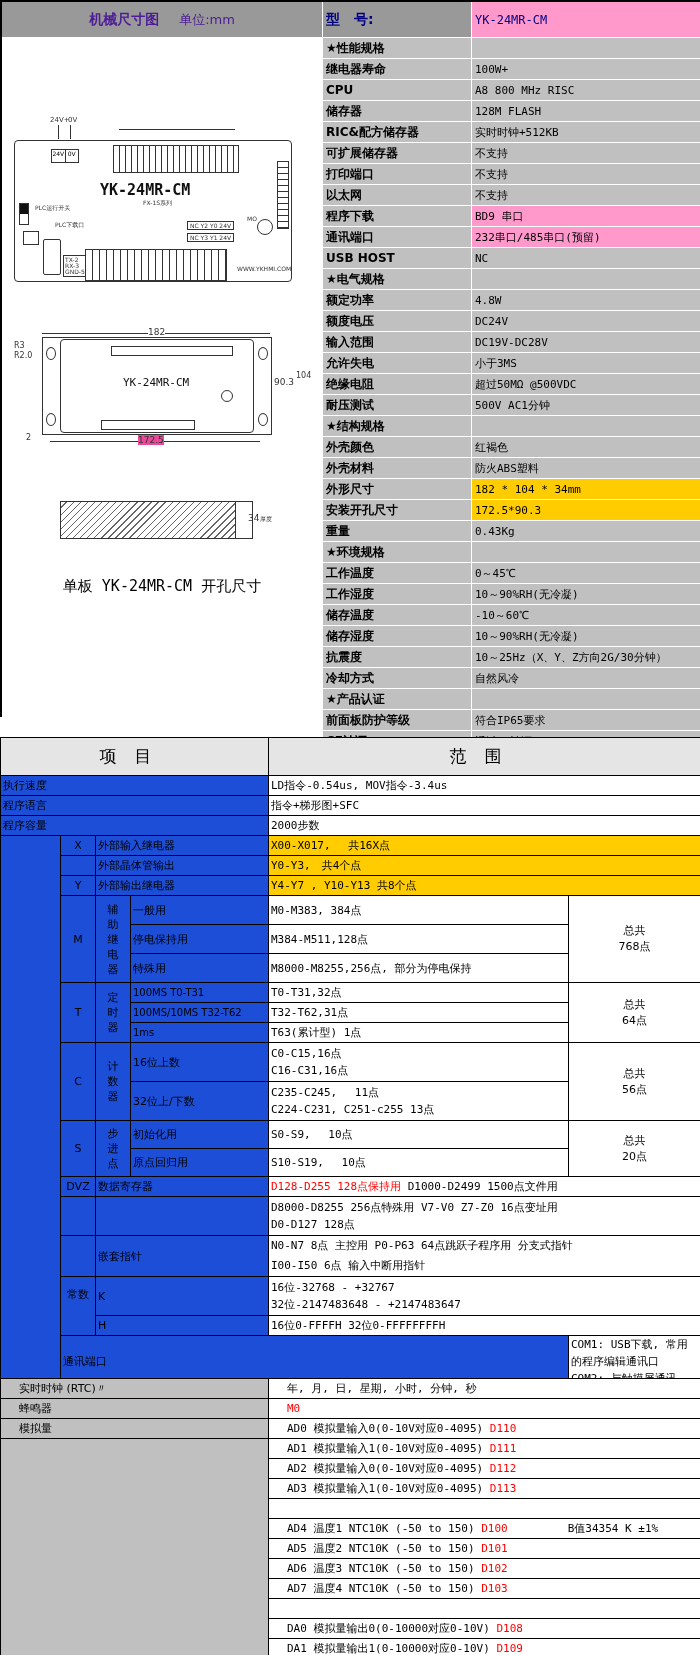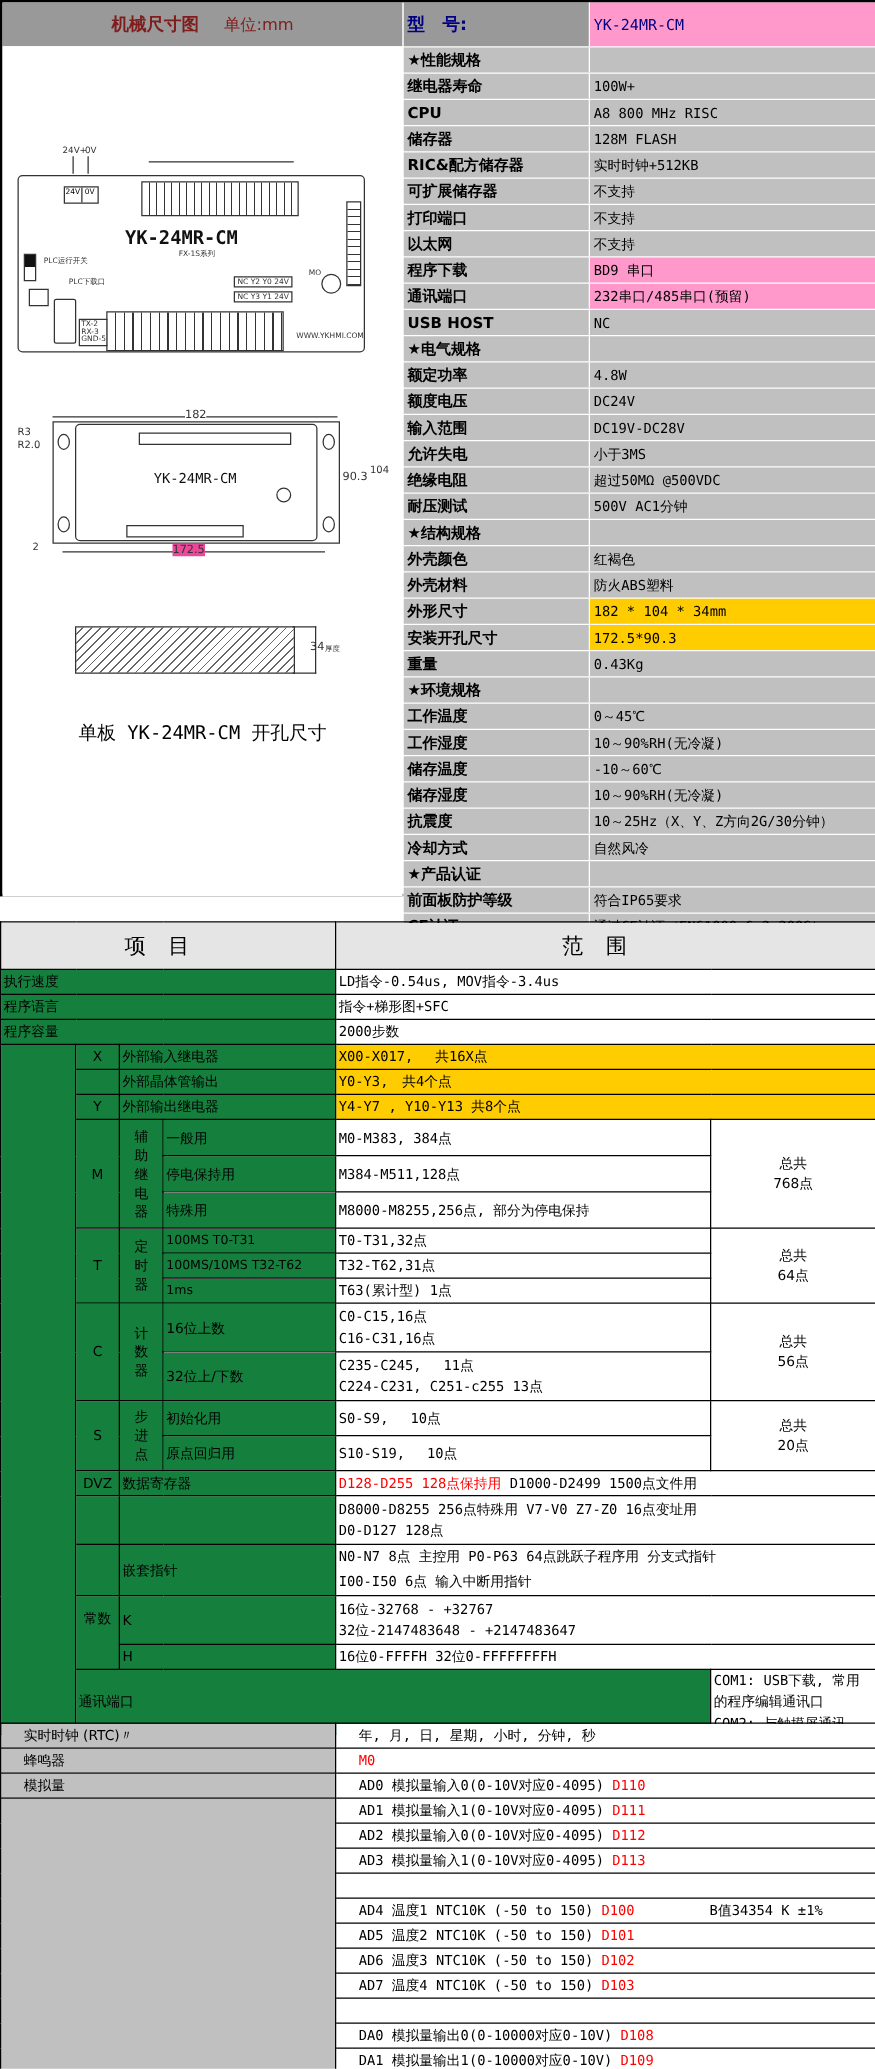--- a/index.html
+++ b/index.html
@@ -2,21 +2,21 @@
 <html><head>
 <meta charset="utf-8">
 <style>
   html, body { margin: 0; padding: 0; background: #fff; }
   body { width: 700px; height: 1655px; position: relative; overflow: hidden;
          font-family: "DejaVu Sans", "Liberation Sans", sans-serif; font-size: 12px; color: #000; }
   .abs { position: absolute; box-sizing: border-box; }
 
   
   #top { left: 0; top: 0; width: 700px; height: 717px; border: 2px solid #000; border-right: none; }
-  #left-head { left: 0; top: 0; width: 320px; height: 35px; background: #999999; color: #7f1d1d;
+  #left-head { left: 0; top: 0; width: 320px; height: 35px; background: #999999; color: #4c1d95;
                font-weight: bold; font-size: 14px; display: flex; align-items: center; justify-content: center; gap: 20px; }
   #left-head .unit { font-weight: normal; font-size: 13px; }
   #left-panel { left: 0; top: 35px; width: 320px; height: 680px; background: #fff; }
   #spec { left: 320px; top: 0; width: 380px; border-left: 1px solid #fff; }
   .srow { display: flex; height: 20px; border-bottom: 1px solid #fff; }
   .srow.head { height: 35px; }
   .slabel { width: 149px; background: #c0c0c0; font-weight: bold; font-family: "DejaVu Sans", sans-serif;
             font-size: 12px; padding-left: 3px; display: flex; align-items: center; border-right: 1px solid #fff; box-sizing: border-box; }
   .sval { flex: 1; background: #c0c0c0; font-family: "DejaVu Sans Mono", "Liberation Mono", monospace; font-size: 11px;
           padding-left: 3px; display: flex; align-items: center; }
@@ -29,21 +29,21 @@
   
   .board { position: absolute; border: 1.5px solid #333; border-radius: 4px; background: #fff; }
   .term { position: absolute; border: 1px solid #333; background: #fff; }
   .tiny { position: absolute; font-size: 6px; color: #333; white-space: nowrap; font-family: "DejaVu Sans", sans-serif; }
   .modeltxt { position: absolute; font-family: "DejaVu Sans Mono", monospace; color: #111; white-space: nowrap; }
 
   
   #t2 { left: 0; top: 737px; width: 700px; border-collapse: collapse; table-layout: fixed; }
   #t2 td { border: 1px solid #000; padding: 0 2px; font-family: "DejaVu Sans Mono", "Liberation Mono", monospace;
            font-size: 11px; height: 19px; vertical-align: middle; white-space: nowrap; overflow: hidden; }
-  #t2 td.g { background: #15803d; font-family: "DejaVu Sans", sans-serif; }
+  #t2 td.g { background: #1d4ed8; font-family: "DejaVu Sans", sans-serif; }
   #t2 td.w { background: #fff; }
   #t2 td.o { background: #ffcc00; }
   #t2 td.c { text-align: center; }
   #t2 td.vert { text-align: center; line-height: 15px; white-space: normal; font-family: "DejaVu Sans", sans-serif; }
   #t2 tr.hdr td { background: #e5e5e5; height: 37px; font-size: 17px; text-align: center; font-family: "DejaVu Sans", sans-serif; letter-spacing: 18px; }
   #t2 .red { color: #ff0000; }
   #t2 td.multi { white-space: normal; line-height: 17px; }
   #t2 td.total { text-align: center; white-space: normal; line-height: 16px; font-family: "DejaVu Sans", sans-serif; }
 </style>
 </head>

